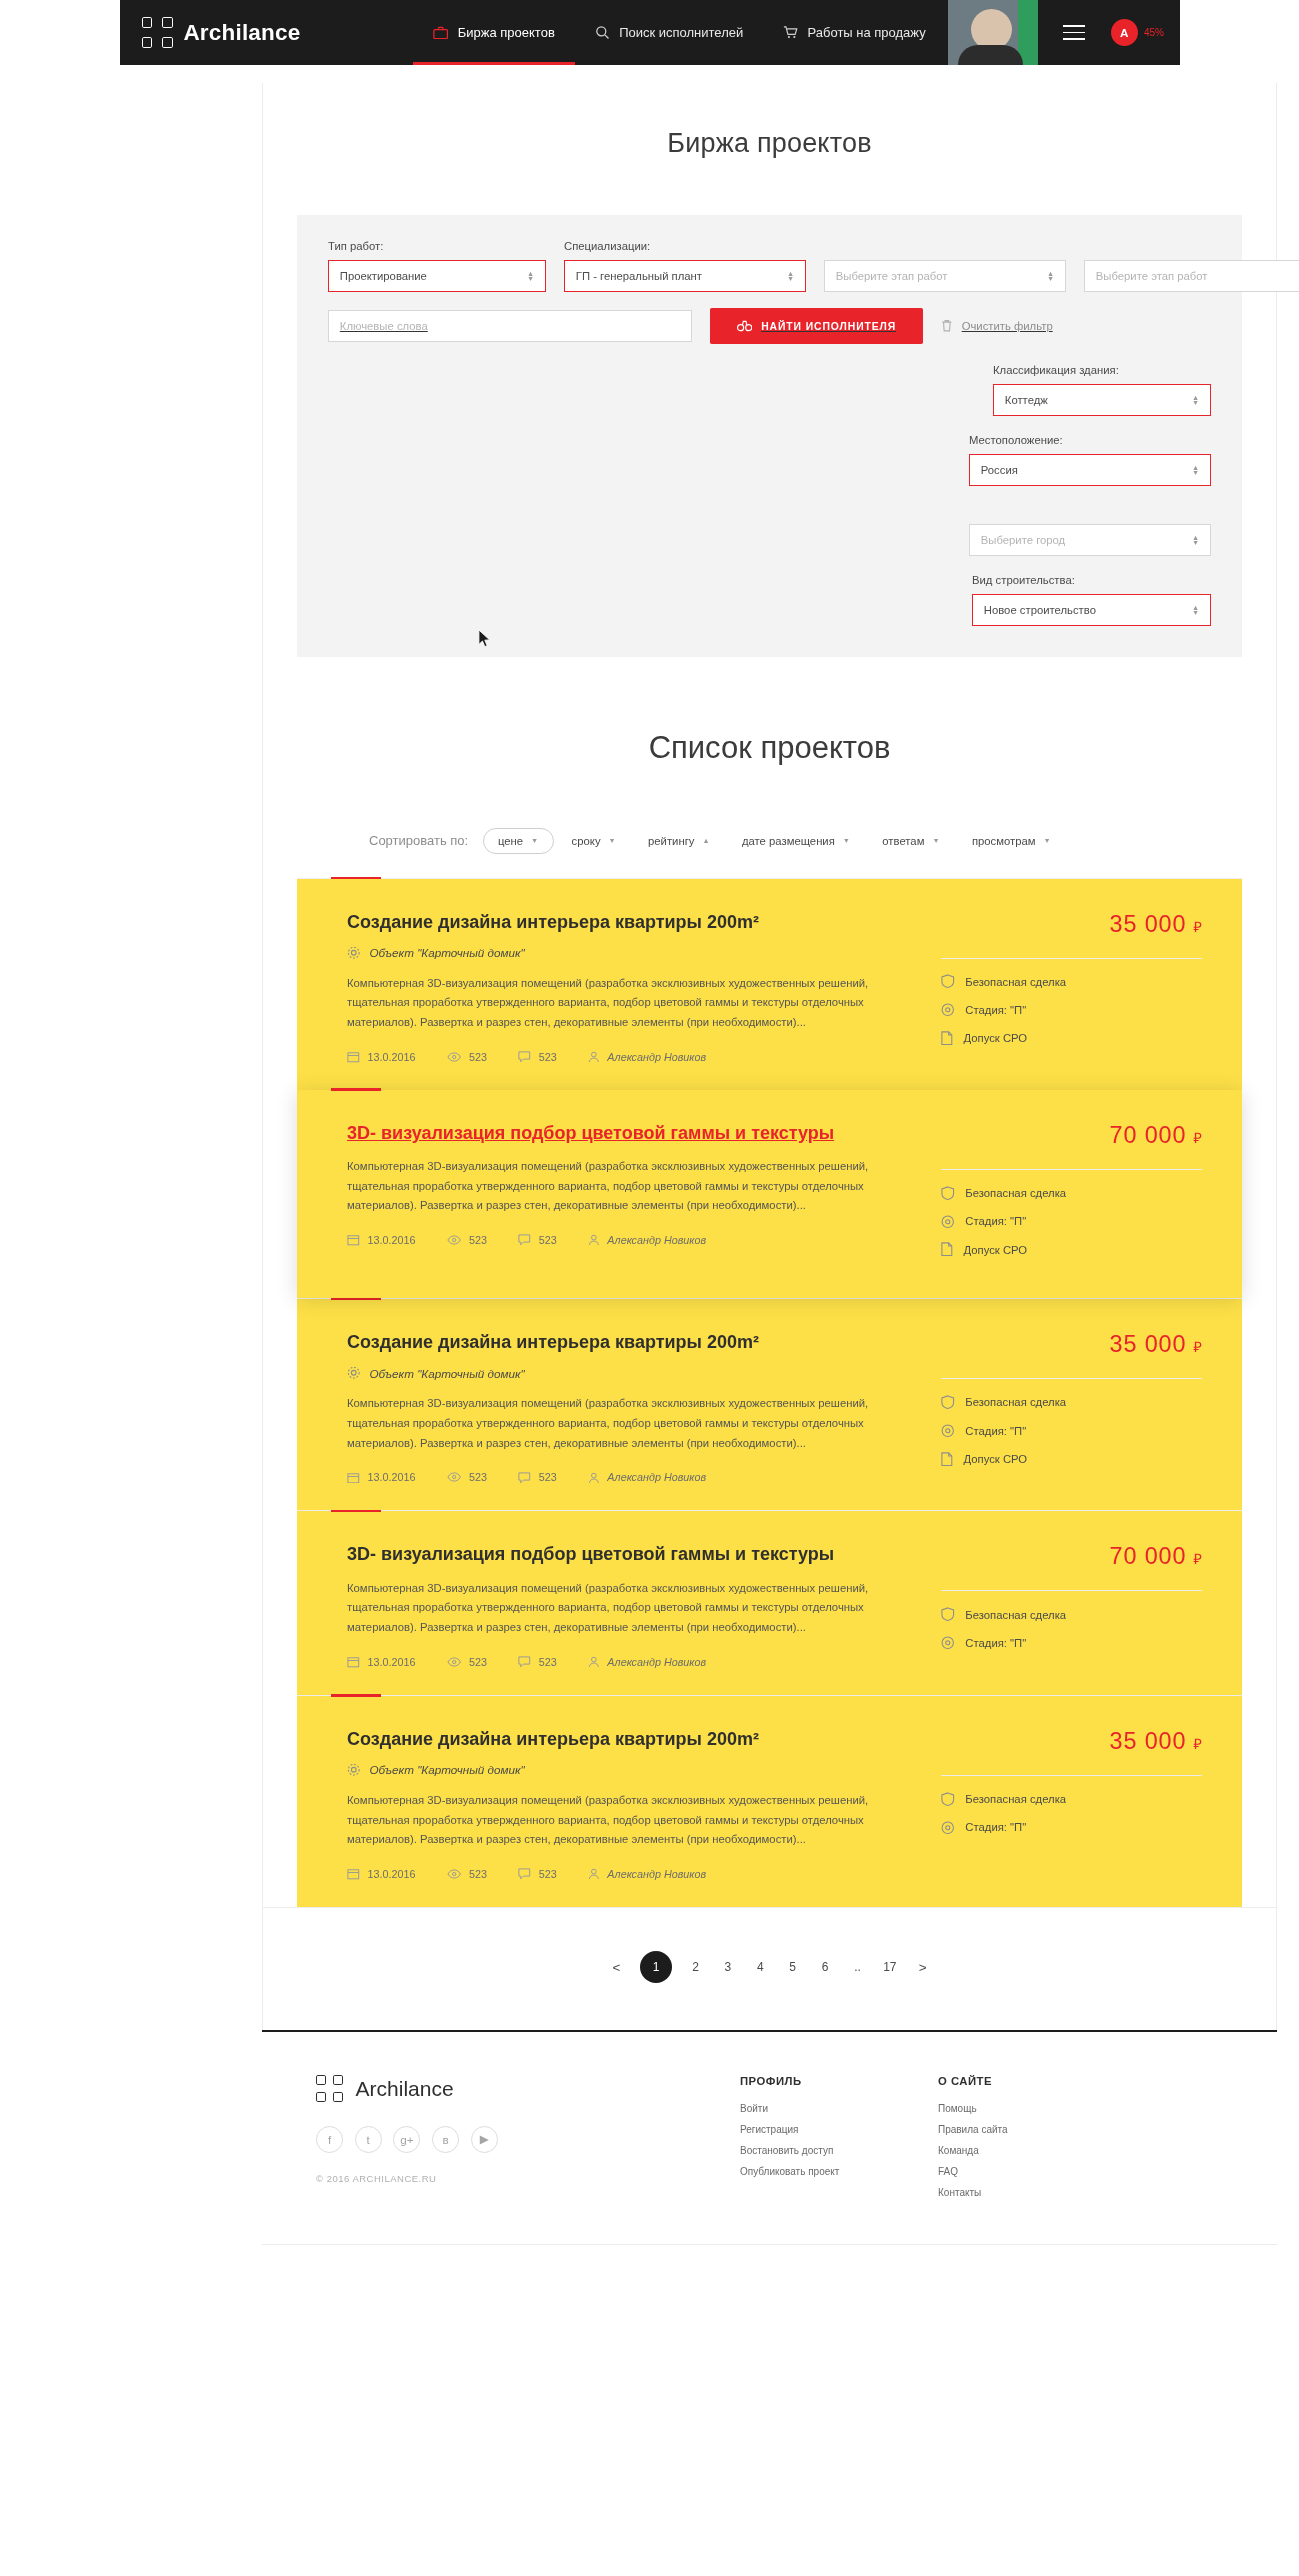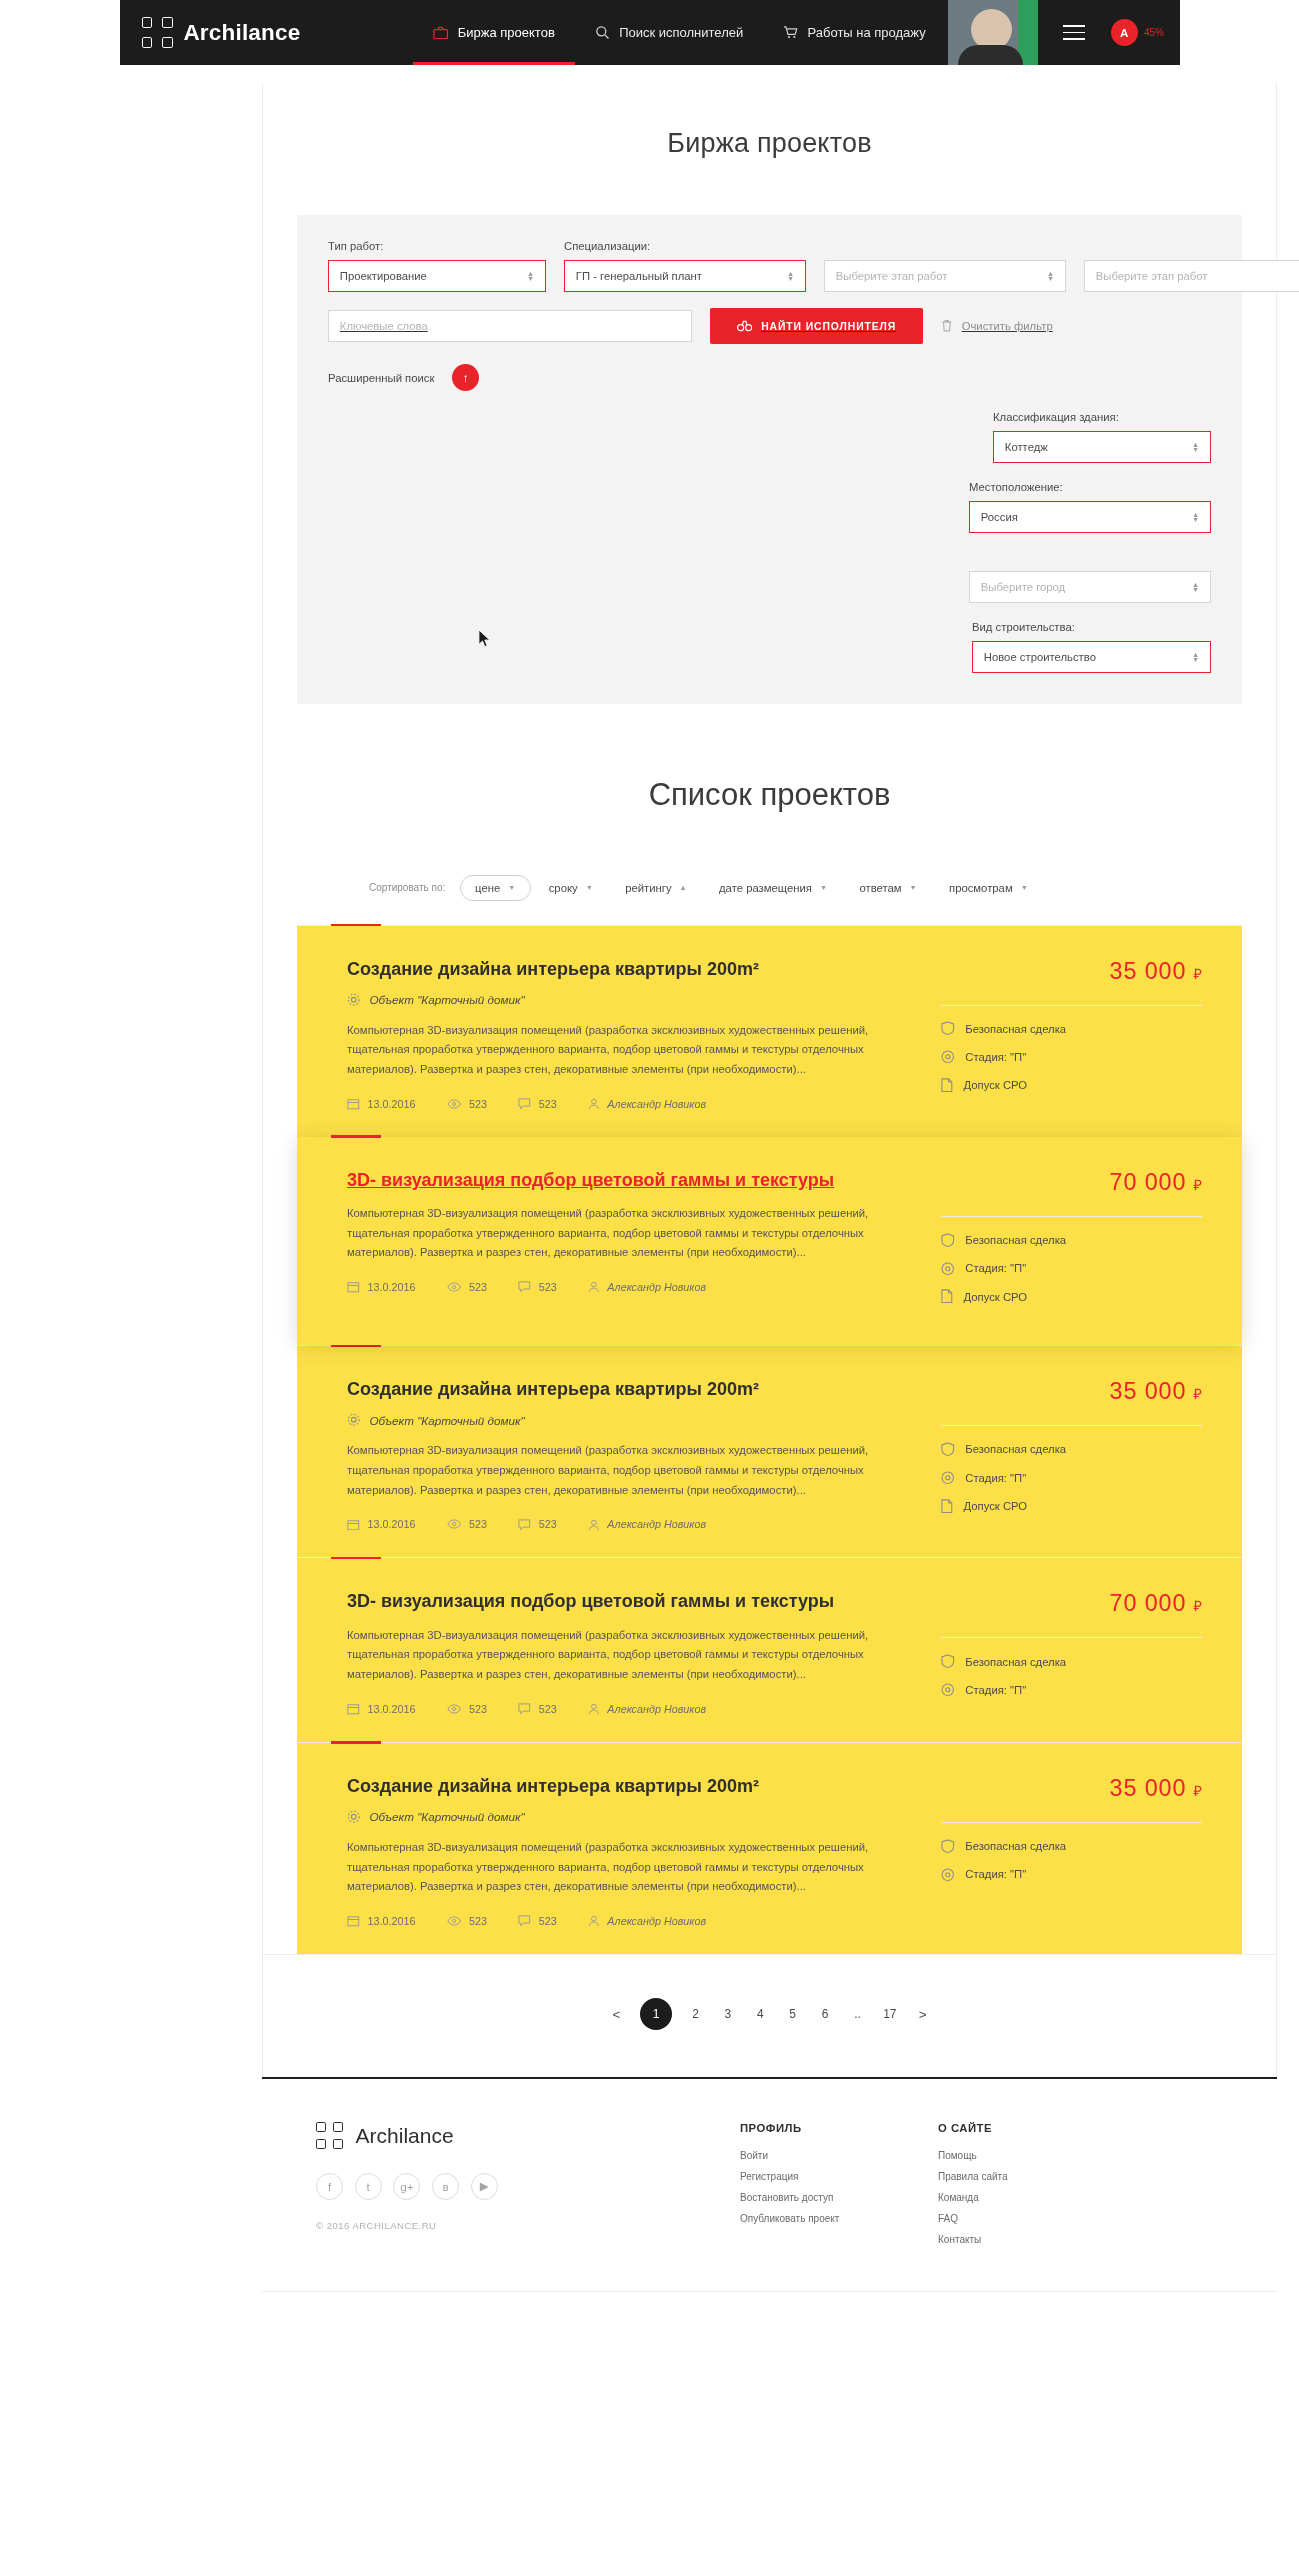--- a/index.html
+++ b/index.html
@@ -130,21 +130,21 @@
   .checkbox-label { font-size:11.3px; color:#4a4a4a; }
 
   
   .list-title {
     text-align:center; font-size:31px; font-weight:normal; color:#3b3b3b;
     padding: 47px 0 36px;
   }
   .sortbar {
     display:flex; align-items:center; gap:3.6px; padding: 0 34px 0 106px; margin-bottom:23.4px;
   }
-  .sort-label { font-size:10px; color:#8d8d8d; margin-right:10.8px; }
+  .sort-label { font-size:13px; color:#8d8d8d; margin-right:10.8px; }
   .sort-item {
     display:flex; align-items:center; gap:8px; font-size:11.3px; color:#4a4a4a;
     padding:6.3px 14.4px; cursor:pointer; border-radius:14.4px;
   }
   .sort-item.active { border:0.9px solid #cfcfcf; }
   .sort-arrow { font-size:7.2px; color:#9a9a9a; }
 
   
   .cards { padding: 0 34px 0 34px; }
   .card {
@@ -339,26 +339,20 @@
         <div class="btn-clear">
           <span class="ico">
             <svg width="11.7" height="13.5" viewBox="0 0 13 15">
                 <path d="M1.5 3.5h10M4.5 3.5V1.8h4v1.7M2.8 3.5l.7 9.7h6l.7-9.7" fill="none" stroke="#b0b0b0" stroke-width="1.2"></path>
               </svg>
           </span>
           <span>Очистить фильтр</span>
         </div>
       </div>
 
-      <div class="adv-row">
-        <div class="adv-label">Расширенный поиск</div>
-        <div class="adv-btn">
-          <span>↑</span>
-        </div>
-      </div>
 
       <div class="filter-row3">
         <div class="filter-col">
           <div class="filter-label">Классификация здания:</div>
           <div class="select active w-class">
             <span>Коттедж</span>
             <span class="caret">▲<br>▼</span>
           </div>
         </div>
         <div class="filter-col">

